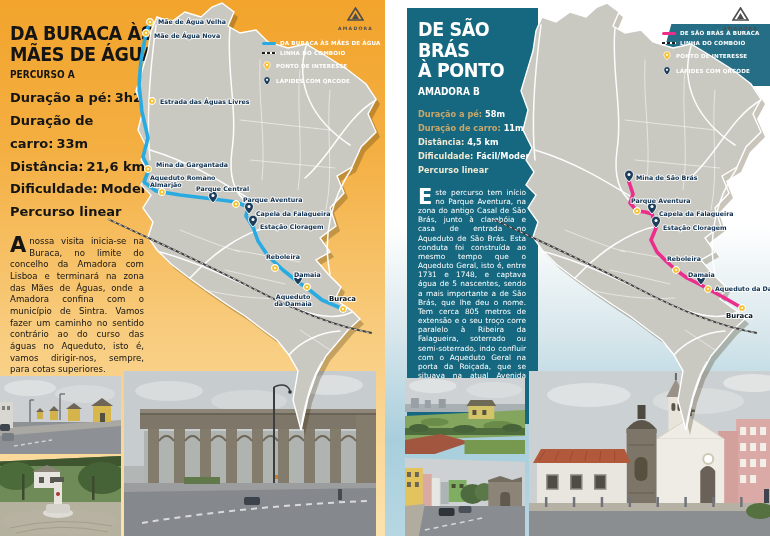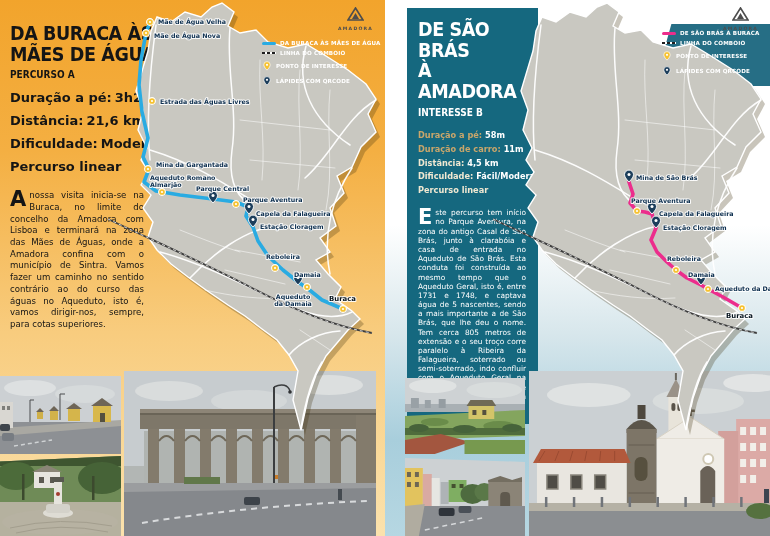--- a/index.html
+++ b/index.html
@@ -177,20 +177,21 @@
     </svg>
 
     <div class="head head-left">
       <h1 class="title">
         <span>DA BURACA ÀS</span><br>
         <span>MÃES DE ÁGUA</span>
       </h1>
       <div class="subtitle">PERCURSO A</div>
       <div class="stats">
           <div><span class="stat-label">Duração a pé:</span><span class="stat-value">3h29</span></div>
+          <div><span class="stat-label">Duração de carro:</span><span class="stat-value">33m</span></div>
           <div><span class="stat-label">Distância:</span><span class="stat-value">21,6 km</span></div>
           <div><span class="stat-label">Dificuldade:</span><span class="stat-value">Moderada</span></div>
           <div><span class="stat-label">Percurso linear</span><span class="stat-value"></span></div>
         </div>
       <p class="body-text">
         <span class="dropcap">A</span><span> nossa visita inicia-se na Buraca, no limite do concelho da Amadora com Lisboa e terminará na zona das Mães de Águas, onde a Amadora confina com o município de Sintra. Vamos fazer um caminho no sentido contrário ao do curso das águas no Aqueduto, isto é, vamos dirigir-nos, sempre, para cotas superiores.</span>
       </p>
     </div>
 
     <div class="legend">
@@ -372,23 +373,23 @@
           <text class="map-label" x="282" y="261"><tspan x="282">Reboleira</tspan></text>
           <text class="map-label" x="303" y="277"><tspan x="303">Damaia</tspan></text>
           <text class="map-label" x="330" y="291"><tspan x="330">Aqueduto da Damaia</tspan></text>
           <text class="map-label bold" x="341" y="318"><tspan x="341">Buraca</tspan></text>
         </g>
     </svg>
 
     <div class="teal-block head">
       <h1 class="title">
         <span>DE SÃO BRÁS</span><br>
-        <span>À AMADORA</span>
+        <span>À PONTO</span>
       </h1>
-      <div class="subtitle">INTERESSE B</div>
+      <div class="subtitle">AMADORA B</div>
       <div class="stats">
           <div><span class="stat-label muted">Duração a pé:</span><span class="stat-value">58m</span></div>
           <div><span class="stat-label muted">Duração de carro:</span><span class="stat-value">11m</span></div>
           <div><span class="stat-label">Distância:</span><span class="stat-value">4,5 km</span></div>
           <div><span class="stat-label">Dificuldade:</span><span class="stat-value">Fácil/Moderada</span></div>
           <div><span class="stat-label">Percurso linear</span><span class="stat-value"></span></div>
         </div>
       <p class="body-text">
         <span class="dropcap">E</span><span>ste percurso tem início no Parque Aventura, na zona do antigo Casal de São Brás, junto à clarabóia e casa de entrada no Aqueduto de São Brás. Esta conduta foi construída ao mesmo tempo que o Aqueduto Geral, isto é, entre 1731 e 1748, e captava água de 5 nascentes, sendo a mais importante a de São Brás, que lhe deu o nome. Tem cerca 805 metros de extensão e o seu troço corre paralelo à Ribeira da Falagueira, soterrado ou semi-soterrado, indo confluir com o Aqueduto Geral na porta da Roiçada, que se situava na atual Avenida General Humberto Delgado.</span>
       </p>

